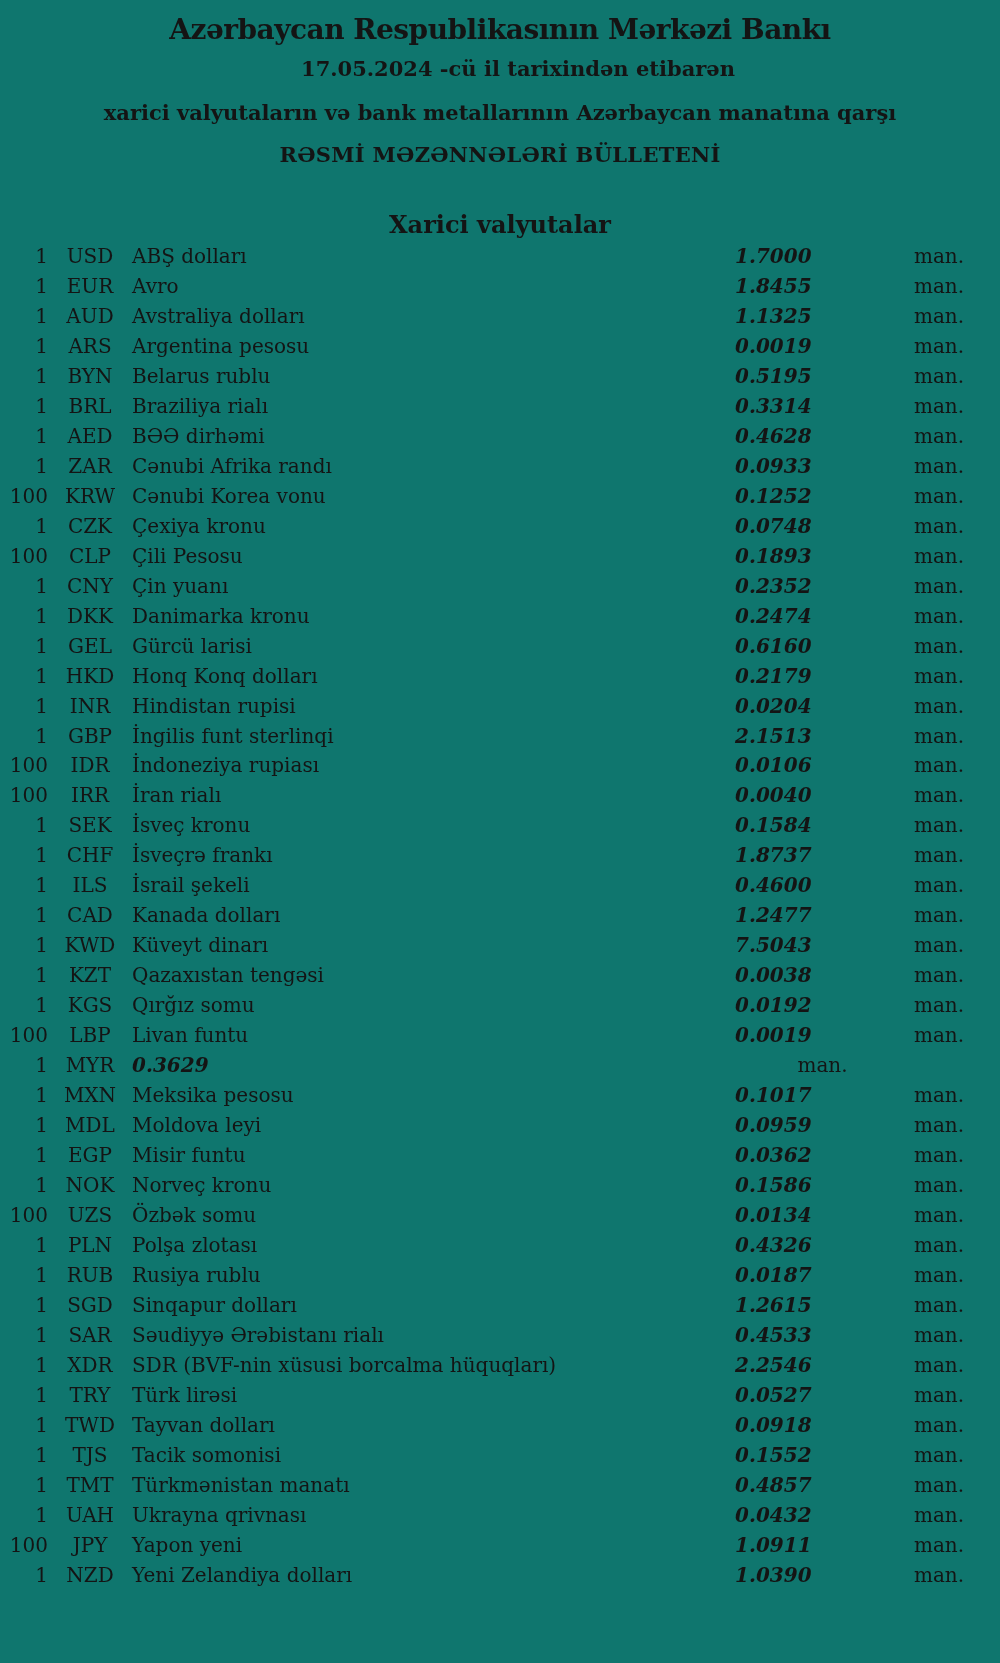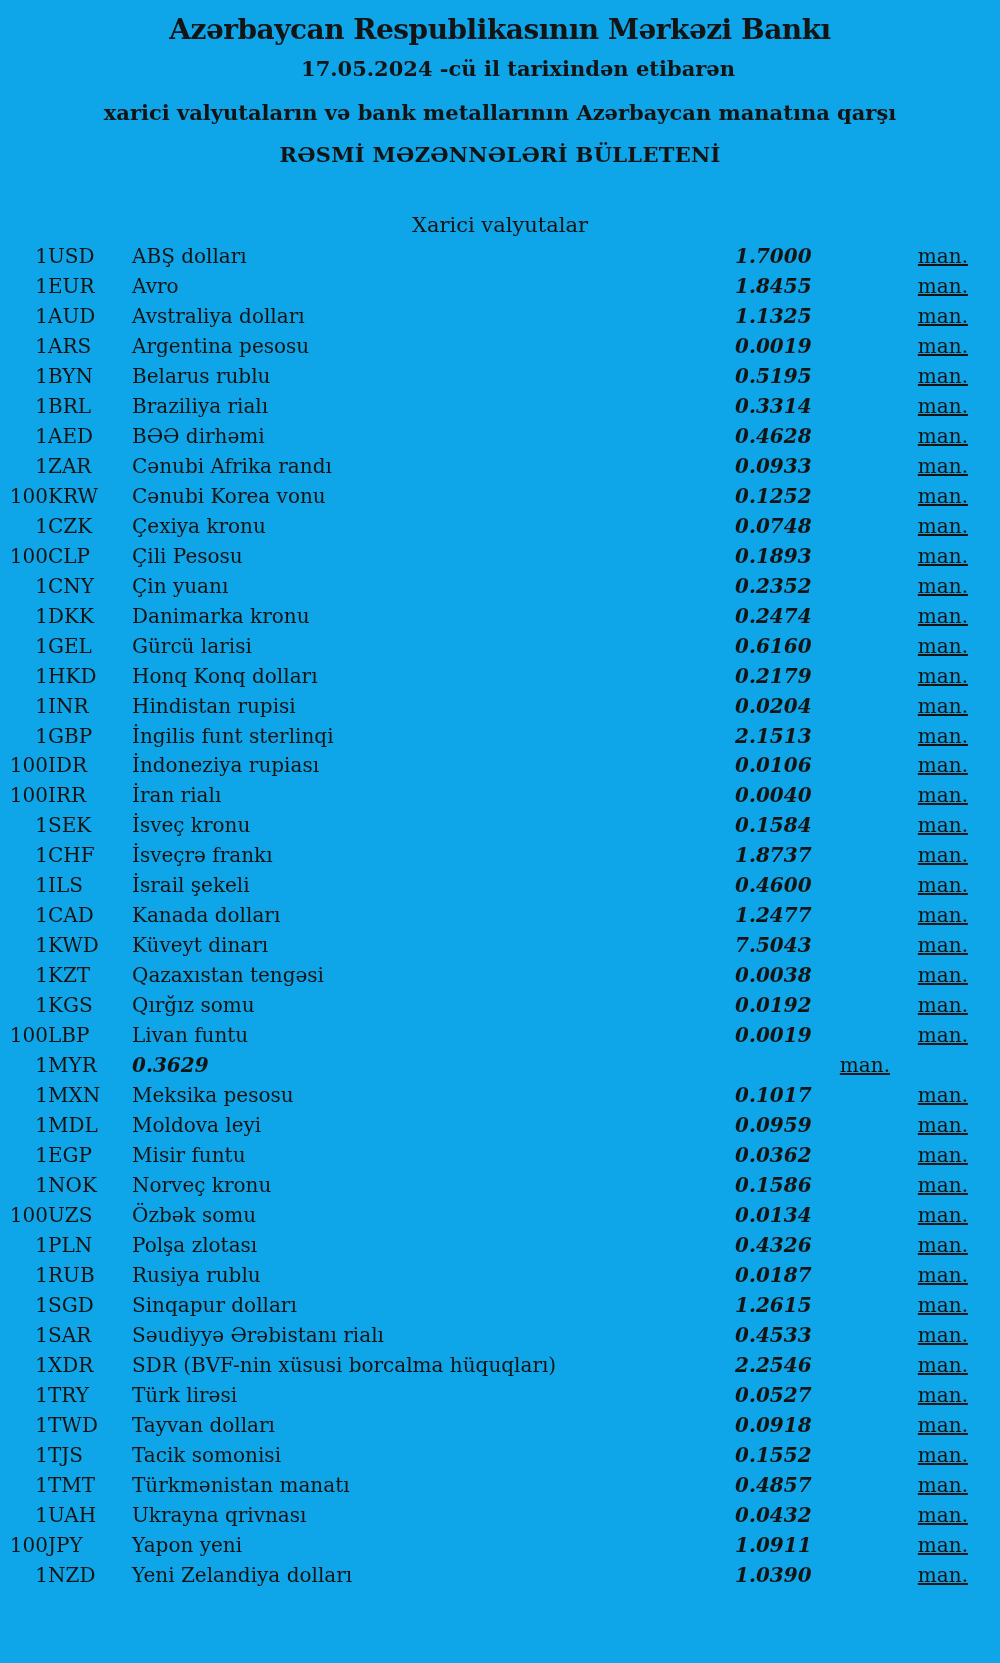--- a/index.html
+++ b/index.html
@@ -4,21 +4,21 @@
 <style>
   html, body {
     margin: 0;
     padding: 0;
     background: #ffffff;
   }
   .page {
     position: relative;
     width: 1000px;
     height: 1663px;
-    background: #0ea5e9;
+    background: #0f766e;
     color: #141414;
     font-family: "DejaVu Serif", "Liberation Serif", serif;
     overflow: hidden;
   }
   .doc-header {
     text-align: center;
     padding-top: 12px;
   }
   .bank-name {
     font-size: 28px;
@@ -40,57 +40,56 @@
     margin-top: 18px;
   }
   .bulletin-title {
     font-size: 21px;
     font-weight: bold;
     line-height: 26px;
     margin-top: 16px;
     letter-spacing: 0.3px;
   }
   .section-title {
-    font-size: 21px;
-    font-weight: normal;
+    font-size: 24px;
+    font-weight: bold;
     text-align: center;
     line-height: 26px;
     margin-top: 44px;
   }
   .rates-table {
     margin-top: 4px;
     width: 968px;
   }
   .rate-row {
     display: grid;
     grid-template-columns: 48px 84px 603px 155px 78px;
     align-items: center;
     height: 29.97px;
     font-size: 20px;
     line-height: 29.97px;
   }
   .cell-qty {
     text-align: right;
   }
   .cell-code {
-    text-align: left;
+    text-align: center;
   }
   .cell-name {
     text-align: left;
     white-space: nowrap;
   }
   .cell-rate {
     text-align: left;
     font-weight: bold;
     font-style: italic;
   }
   .cell-unit {
-    text-align: right;
+    text-align: center;
     padding-left: 20px;
-    text-decoration: underline;
   }
 </style>
 </head>
 <body>
 
 <div class="page">
 
   <div class="doc-header">
     <div class="bank-name">Azərbaycan Respublikasının Mərkəzi Bankı</div>
     <div class="date-line">17.05.2024 -cü il tarixindən etibarən</div>

